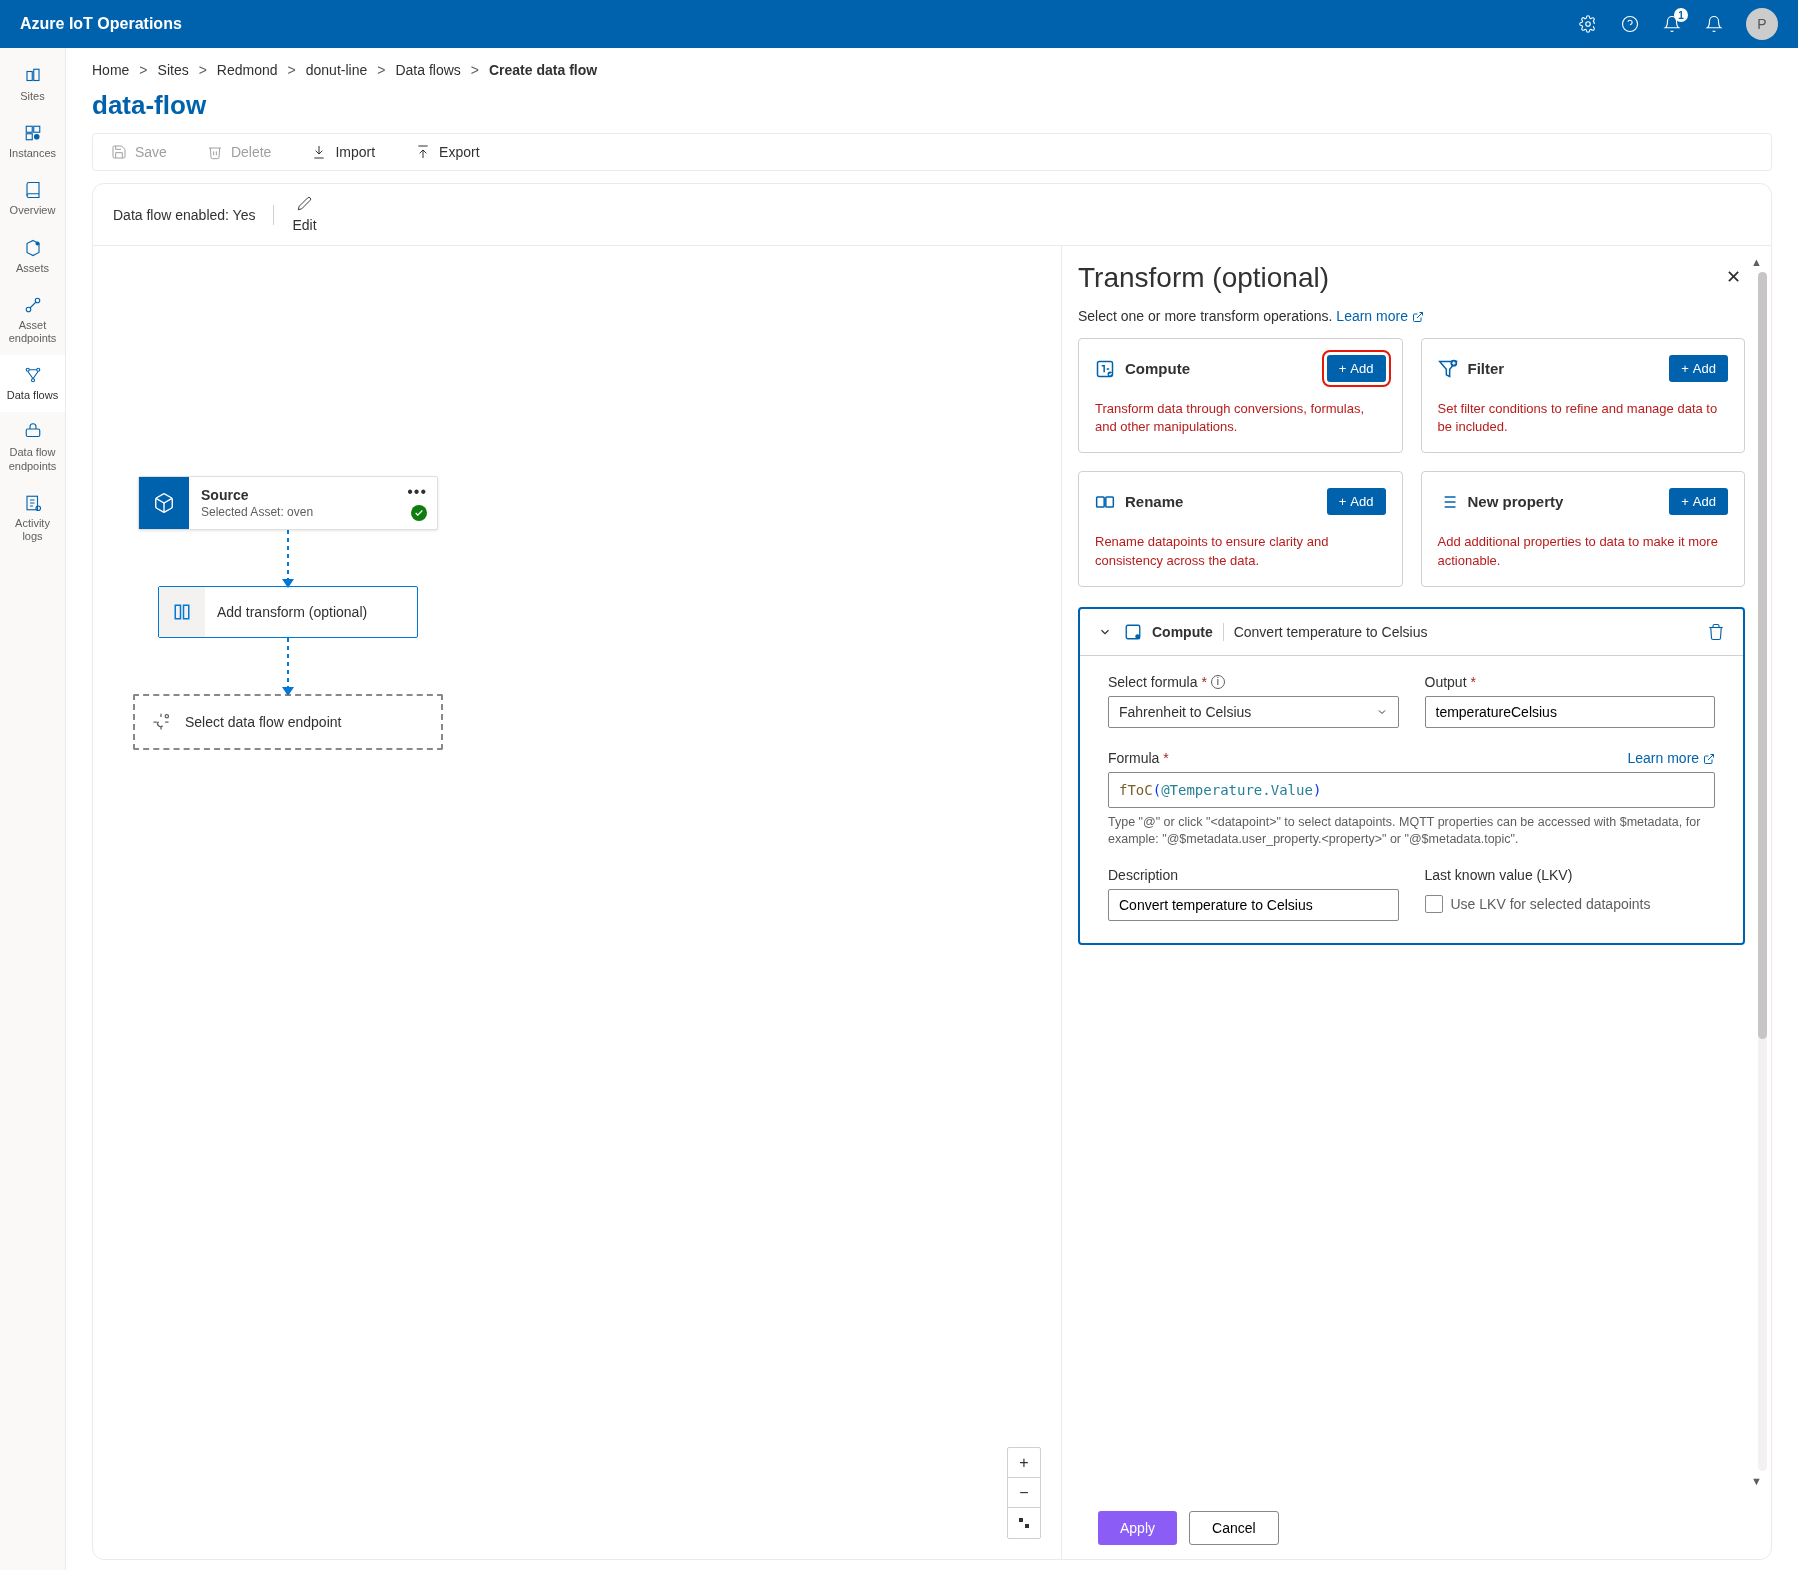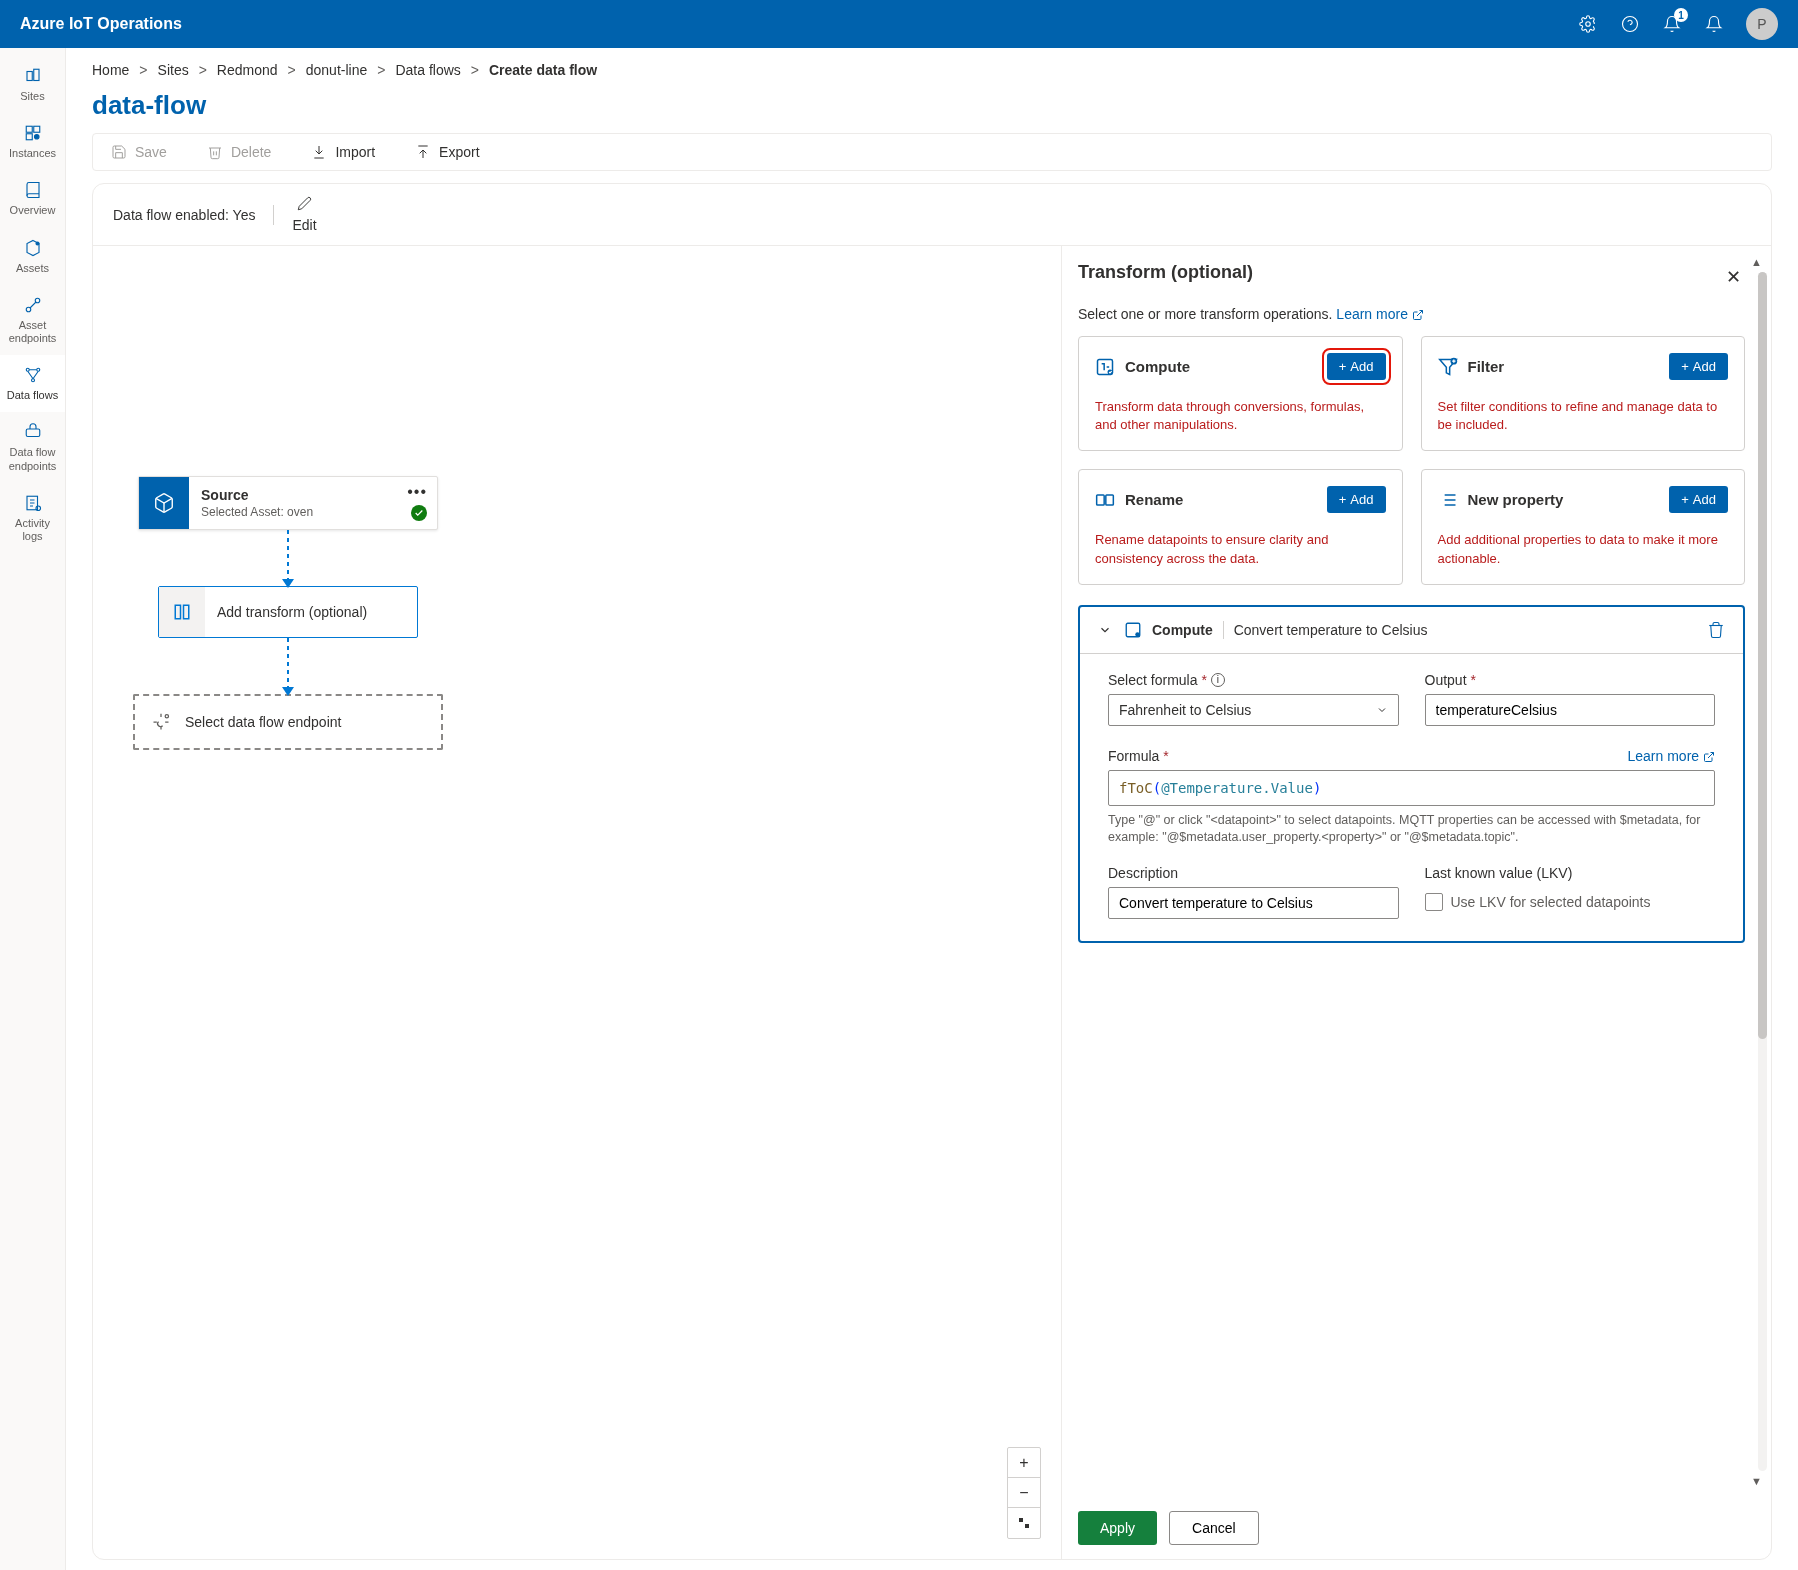--- a/index.html
+++ b/index.html
@@ -44,21 +44,21 @@
 .node-transform { width: 260px; border: 1px solid #0078d4; border-radius: 2px; display: flex; align-items: center; background: #fff; }
 .node-transform .node-icon-box { width: 46px; background: #f3f2f1; color: #0078d4; height: 50px;}
 .node-transform .node-text { padding: 14px 12px; font-size: 14px; }
 .node-endpoint { width: 310px; border: 2px dashed #8a8886; border-radius: 2px; display: flex; align-items: center; padding: 16px; gap: 14px; }
 .zoom-ctrl { position: absolute; right: 20px; bottom: 20px; display: flex; flex-direction: column; border: 1px solid #d2d0ce; border-radius: 2px; background: #fff; }
 .zoom-btn { width: 32px; height: 30px; display: flex; align-items: center; justify-content: center; cursor: pointer; border-bottom: 1px solid #d2d0ce; font-size: 16px; }
 .zoom-btn:last-child { border-bottom: none; }
 .panel { width: 710px; border-left: 1px solid #edebe9; display: flex; flex-direction: column; overflow: hidden; }
 .panel-scroll { flex: 1; padding: 16px 26px 10px 16px; overflow-y: auto; position: relative; }
 .panel-header { display: flex; justify-content: space-between; align-items: flex-start; }
-.panel-title { font-size: 18px; font-weight: 700; }
+.panel-title { font-size: 28px; font-weight: 400; }
 .panel-close { font-size: 18px; cursor: pointer; padding: 4px; }
 .panel-desc { font-size: 14px; margin-top: 14px; margin-bottom: 14px; }
 .link { color: #0062ad; cursor: pointer; }
 .op-grid { display: grid; grid-template-columns: 1fr 1fr; gap: 18px; margin-bottom: 20px; }
 .op-card { border: 1px solid #d2d0ce; border-radius: 4px; padding: 16px; }
 .op-head { display: flex; justify-content: space-between; align-items: center; margin-bottom: 18px; }
 .op-name { display: flex; align-items: center; gap: 10px; font-weight: 600; font-size: 15px; }
 .op-icon-svg { width: 20px; height: 20px; }
 .add-btn { background: #0062ad; color: #fff; border: none; border-radius: 3px; padding: 6px 12px; font-size: 13px; display: flex; align-items: center; gap: 4px; cursor: pointer; }
 .add-btn.highlighted { outline: 2px solid #e3170a; outline-offset: 3px; }
@@ -79,21 +79,21 @@
 .select { display: flex; justify-content: space-between; align-items: center; cursor: pointer; }
 .formula-row-head { display: flex; justify-content: space-between; align-items: center; margin-top: 22px; }
 .code-input { border: 1px solid #8a8886; border-radius: 2px; padding: 9px 10px; font-family: Consolas, monospace; font-size: 14px; margin-top: 6px; }
 .code-input .fn { color: #795e26; }
 .code-input .paren { color: #0431fa; }
 .code-input .param { color: #267f99; }
 .hint { font-size: 12.5px; color: #605e5c; line-height: 1.4; margin-top: 6px; }
 .lkv-row { display: flex; align-items: center; gap: 8px; color: #605e5c; margin-top:6px;}
 .checkbox { width: 18px; height: 18px; border: 1px solid #8a8886; border-radius: 2px; }
 .panel-footer { padding: 14px 16px; display: flex; gap: 12px; }
-.btn-primary { background: #15803d; color: #fff; border: none; padding: 8px 22px; border-radius: 3px; font-size: 14px; cursor: pointer; }
+.btn-primary { background: #8b5cf6; color: #fff; border: none; padding: 8px 22px; border-radius: 3px; font-size: 14px; cursor: pointer; margin-left: 20px; }
 .btn-secondary { background: #fff; border: 1px solid #8a8886; padding: 8px 22px; border-radius: 3px; font-size: 14px; cursor: pointer; }
 .scroll-arrows { position: absolute; right: 6px; top: 10px; bottom: 10px; width: 14px; display: flex; flex-direction: column; justify-content: space-between; color: #605e5c; font-size: 11px; }
 .scroll-track { position:absolute; right:4px; top:26px; bottom:26px; width:9px; background:#f3f2f1; border-radius:5px;}
 .scroll-thumb { position:absolute; top:0; left:0; right:0; height:64%; background:#c8c6c4; border-radius:5px;}
 svg { display: block; }
 </style>
 </head>
 <body>
 
 <div class="header-bar">

